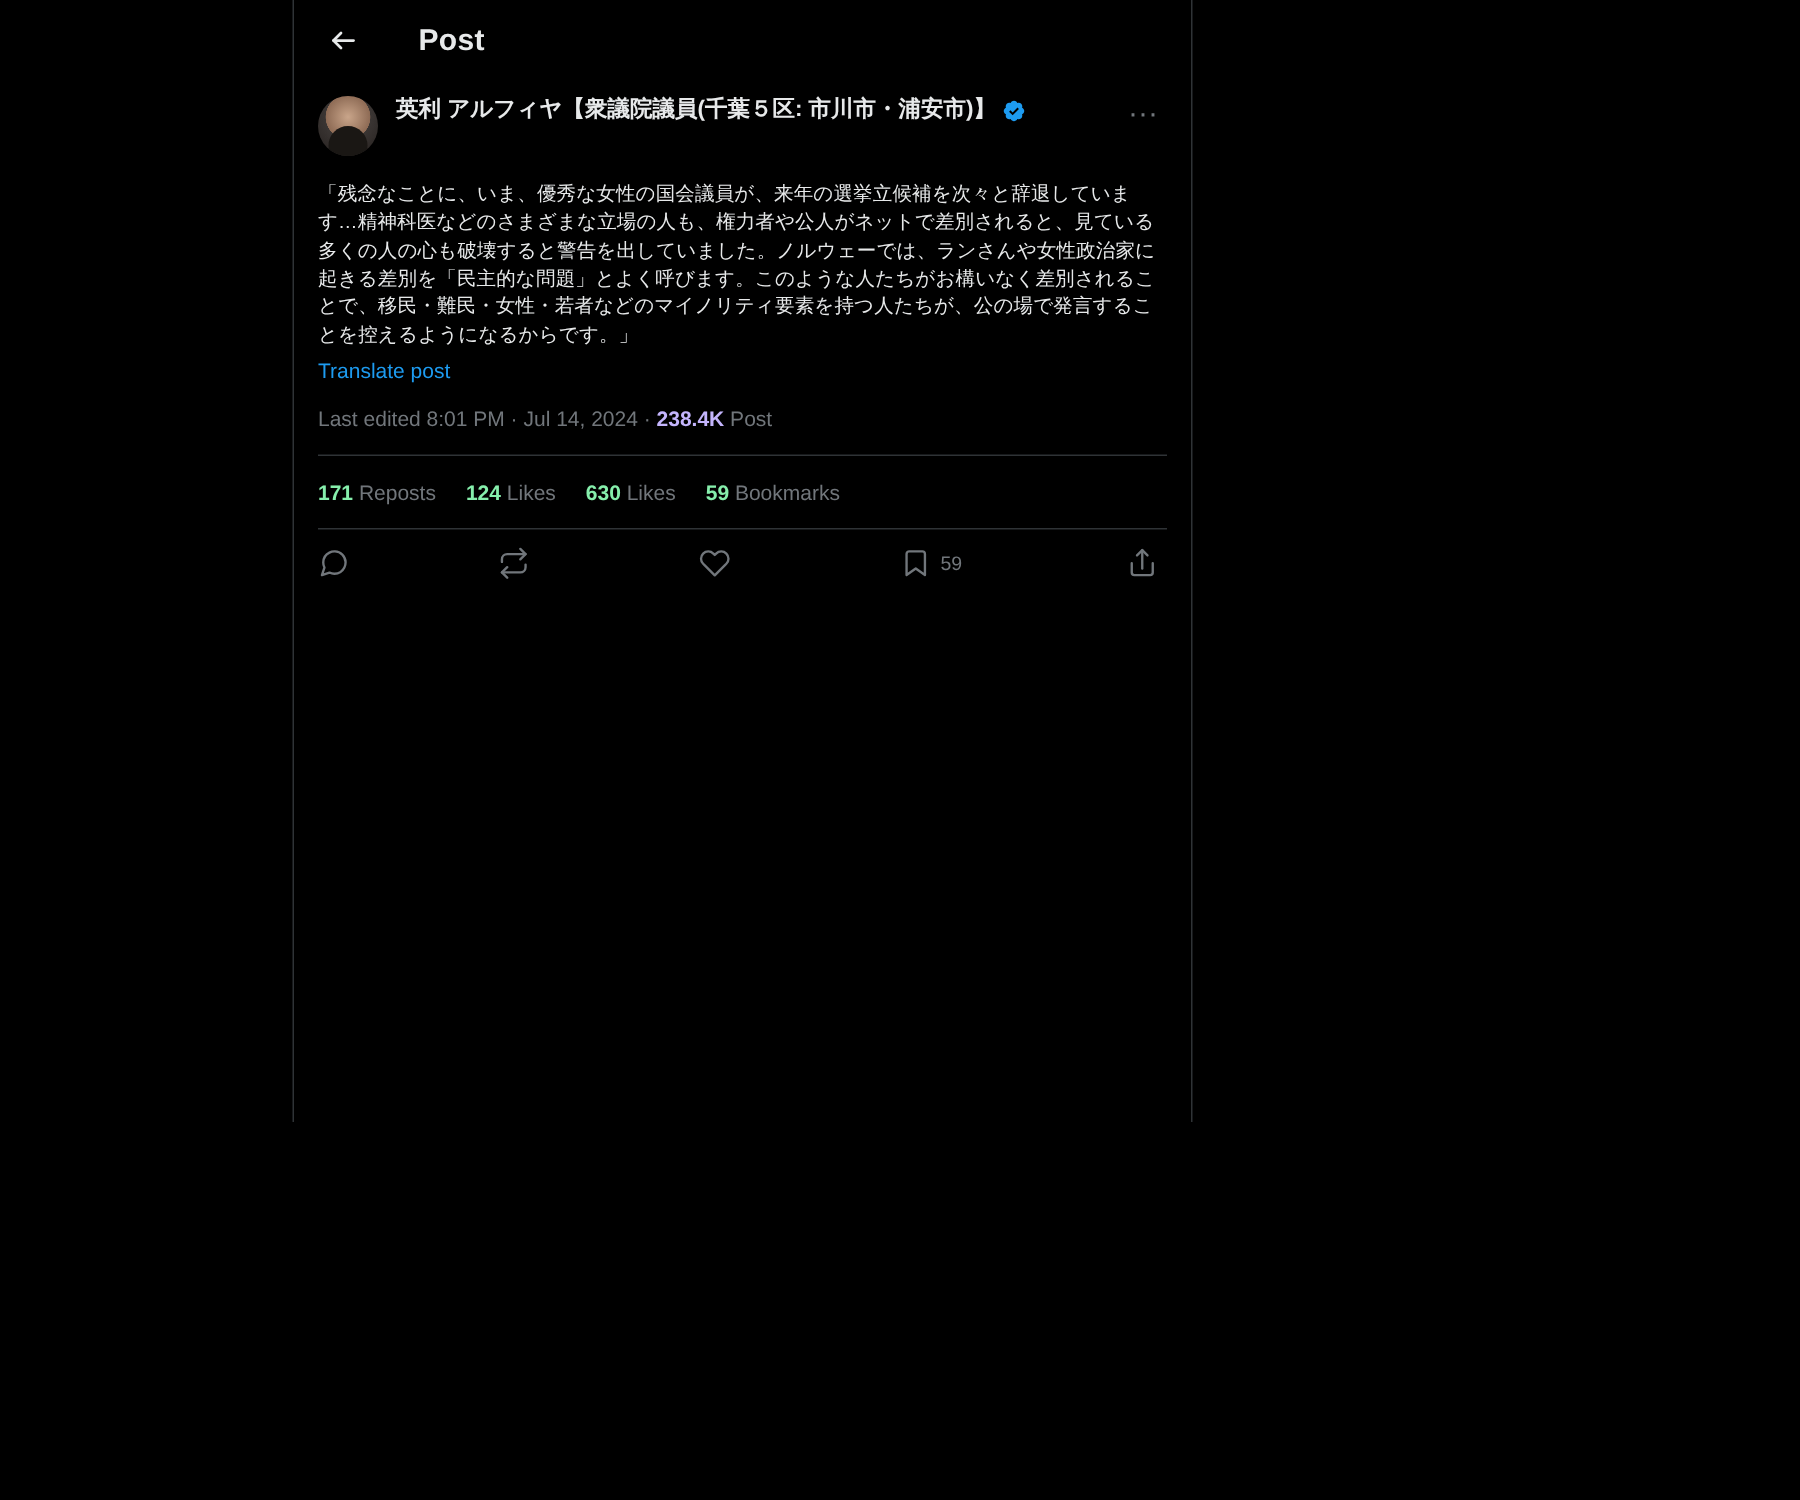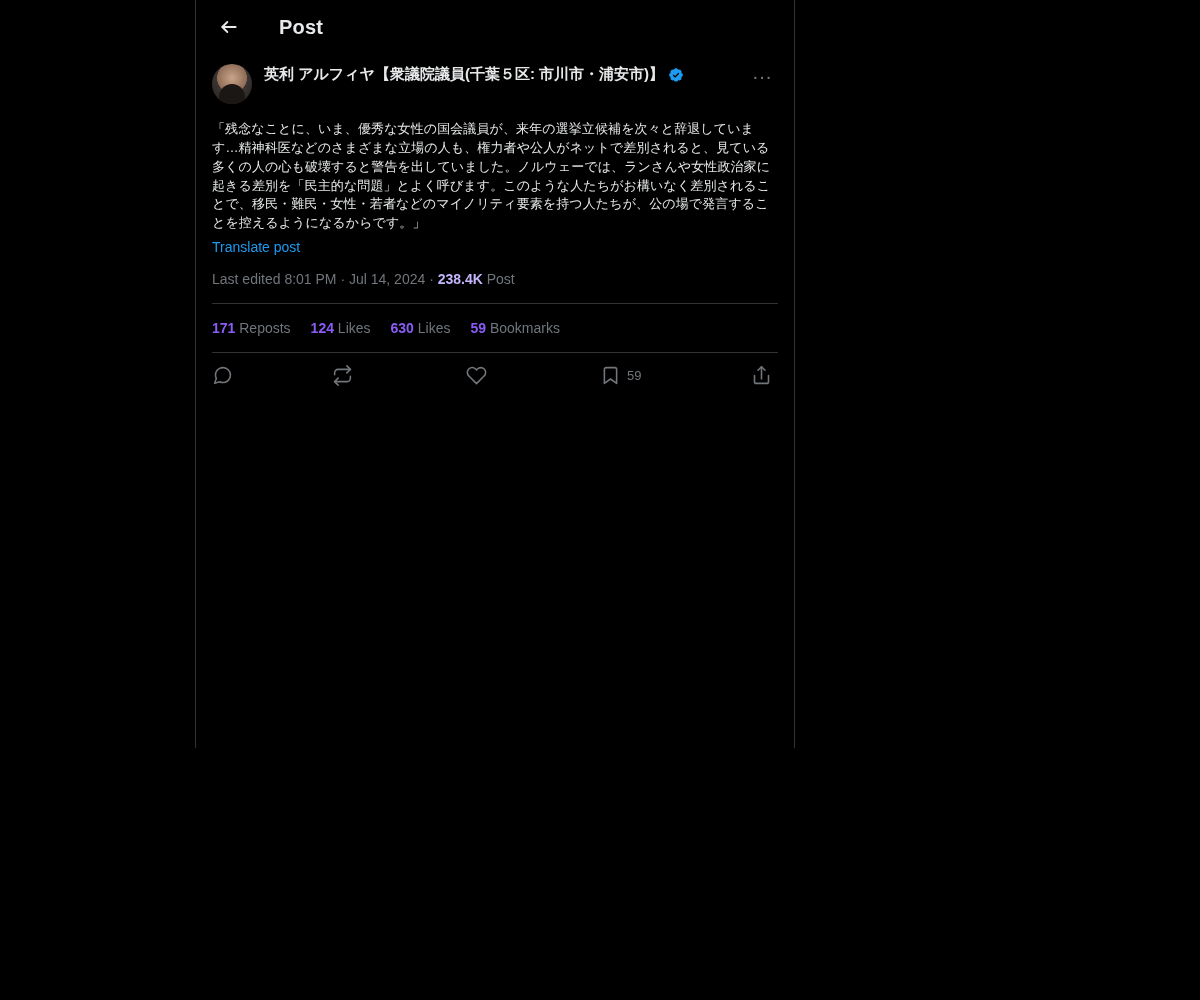--- a/index.html
+++ b/index.html
@@ -157,21 +157,21 @@
     margin: 0 16px;
   }
   .stats {
     display: flex;
     gap: 20px;
     padding: 16px;
     font-size: 14px;
     color: #71767b;
   }
   .stats .item { cursor: pointer; }
-  .stats b { color: #8b5cf6; font-weight: bold; }
+  .stats b { color: #86efac; font-weight: bold; }
   .actions {
     display: flex;
     align-items: center;
     padding: 12px 16px 12px 16px;
     color: #71767b;
   }
   .action {
     display: flex;
     align-items: center;
     gap: 6px;

